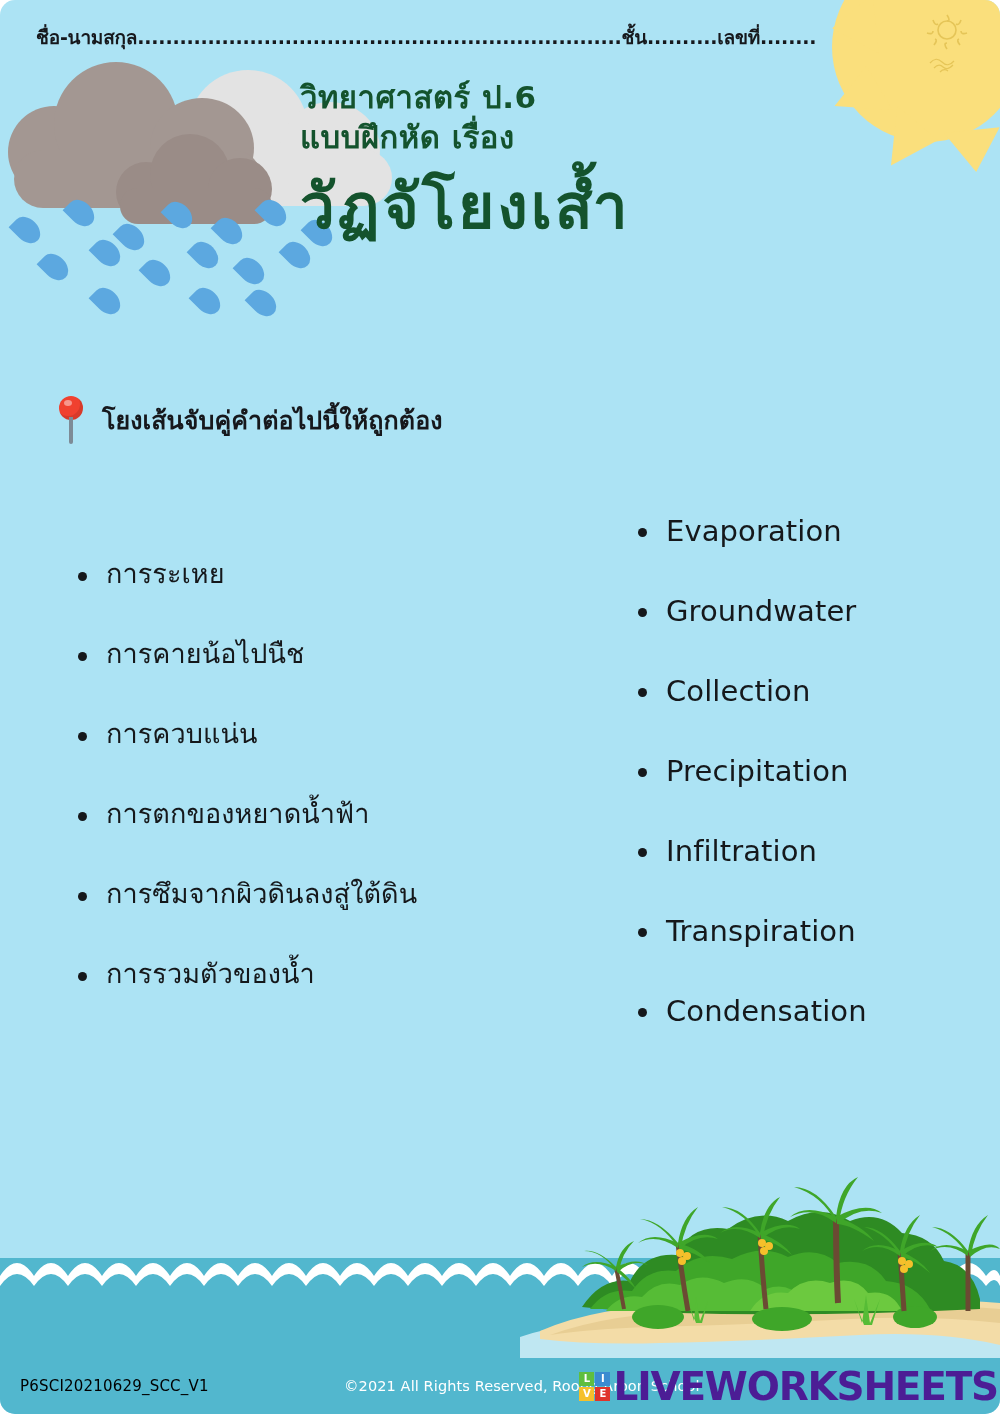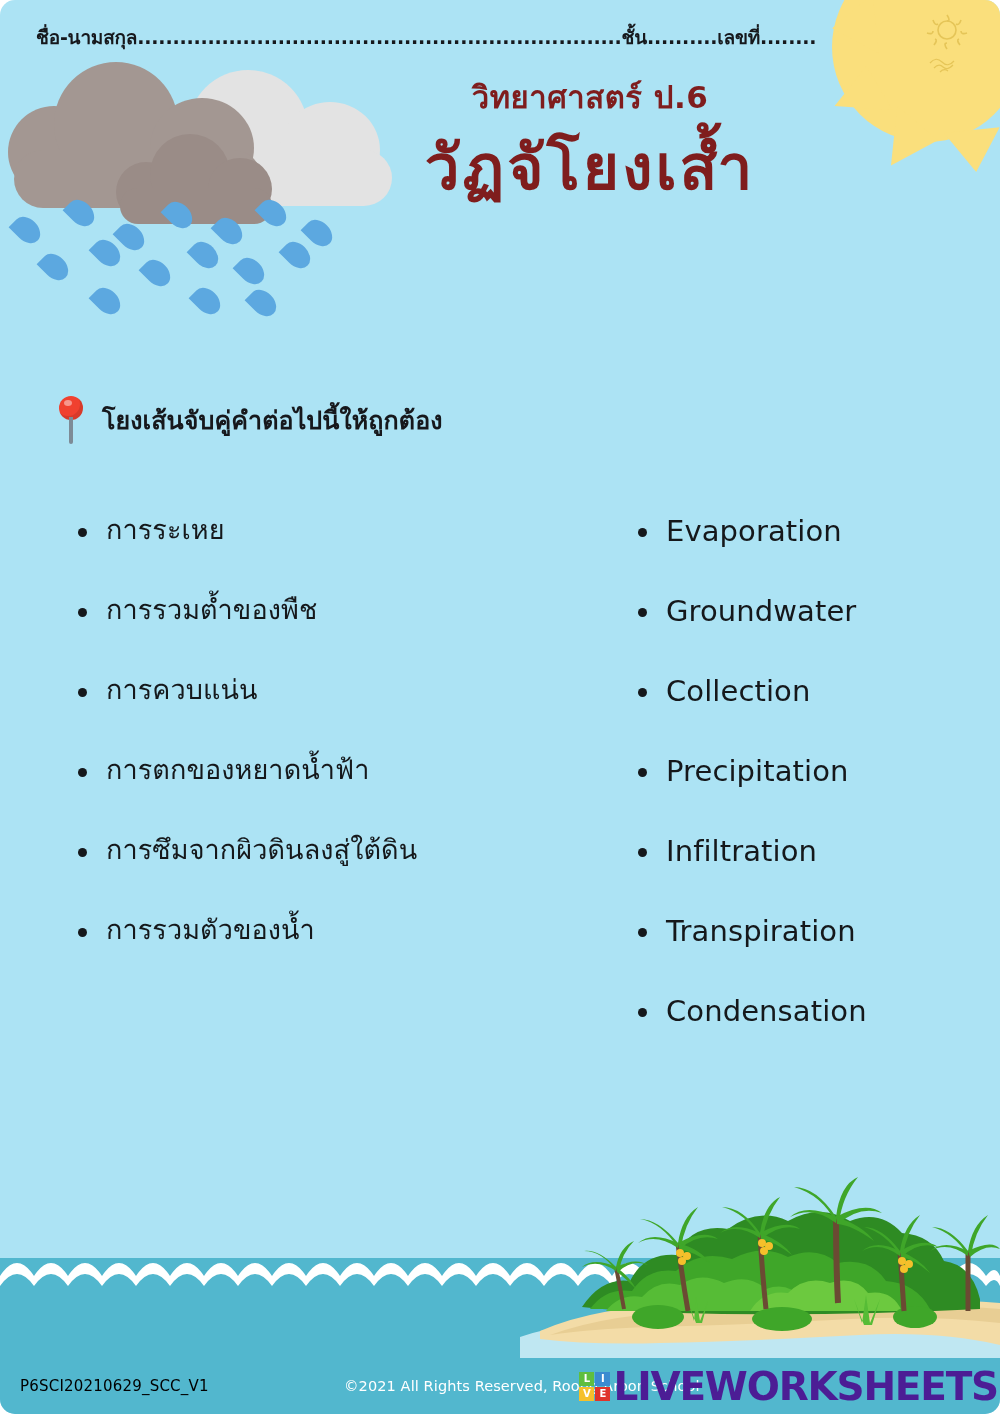--- a/index.html
+++ b/index.html
@@ -65,22 +65,22 @@
     color: #16181c;
     white-space: nowrap;
     letter-spacing: -0.2px;
   }
 
   
   .title-block {
     position: absolute;
     left: 300px; top: 78px;
     width: 580px;
-    text-align: center;
-    color: #7f1d1d;
+    text-align: left;
+    color: #14532d;
   }
   .subtitle-1, .subtitle-2 {
     font-size: 31px;
     font-weight: 700;
     line-height: 1.28;
     letter-spacing: .5px;
   }
   .title-main {
     font-size: 62px;
     font-weight: 700;
@@ -133,21 +133,21 @@
   }
 
   
   .columns {
     position: absolute;
     left: 0; top: 512px;
     width: 1000px;
     display: flex;
   }
   .col { box-sizing: border-box; }
-  .col-left  { width: 620px; padding-left: 78px; }
+  .col-left  { width: 620px; padding-left: 78px; margin-top: 44px; }
   .col-right { width: 380px; padding-left: 18px; }
 
   .match-item {
     display: flex;
     align-items: flex-start;
     height: 80px;
   }
   .bullet {
     flex: 0 0 auto;
     width: 9px; height: 9px;
@@ -286,41 +286,42 @@
     <div class="drop" style="left:286px; top:240px;"></div>
     <div class="drop" style="left:196px; top:286px;"></div>
     <div class="drop" style="left:96px;  top:286px;"></div>
     <div class="drop" style="left:252px; top:288px;"></div>
   </div>
 
   <div class="namefield">ชื่อ-นามสกุล.....................................................................ชั้น..........เลขที่........</div>
 
   <div class="title-block">
     <div class="subtitle-1">วิทยาศาสตร์ ป.6</div>
+    <div class="subtitle-2">แบบฝึกหัด เรื่อง</div>
     <div class="title-main">วัฏจัโยงเส้ำ</div>
   </div>
 
   <div class="instruction-row">
     <div class="pin">
       <div class="head"></div>
       <div class="stem"></div>
     </div>
     <div class="instruction-text">โยงเส้นจับคู่คำต่อไปนี้ให้ถูกต้อง</div>
   </div>
 
   <div class="columns">
 
     <div class="col col-left">
       <div class="match-item">
         <span class="bullet"></span>
         <span class="match-label">การระเหย</span>
       </div>
       <div class="match-item">
         <span class="bullet"></span>
-        <span class="match-label">การรวมต้ำของพืช</span>
+        <span class="match-label">การคายน้อไปนืช</span>
       </div>
       <div class="match-item">
         <span class="bullet"></span>
         <span class="match-label">การควบแน่น</span>
       </div>
       <div class="match-item">
         <span class="bullet"></span>
         <span class="match-label">การตกของหยาดน้ำฟ้า</span>
       </div>
       <div class="match-item">

